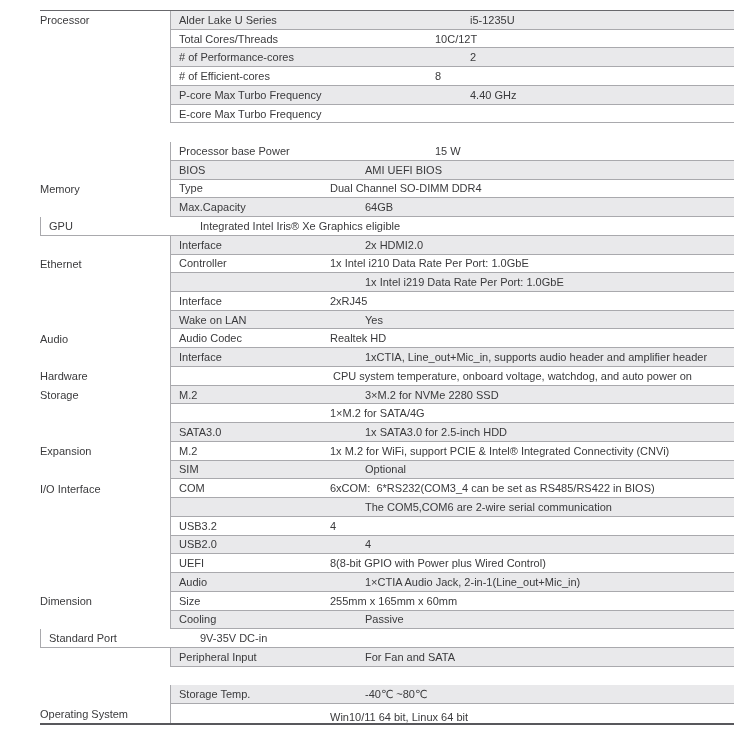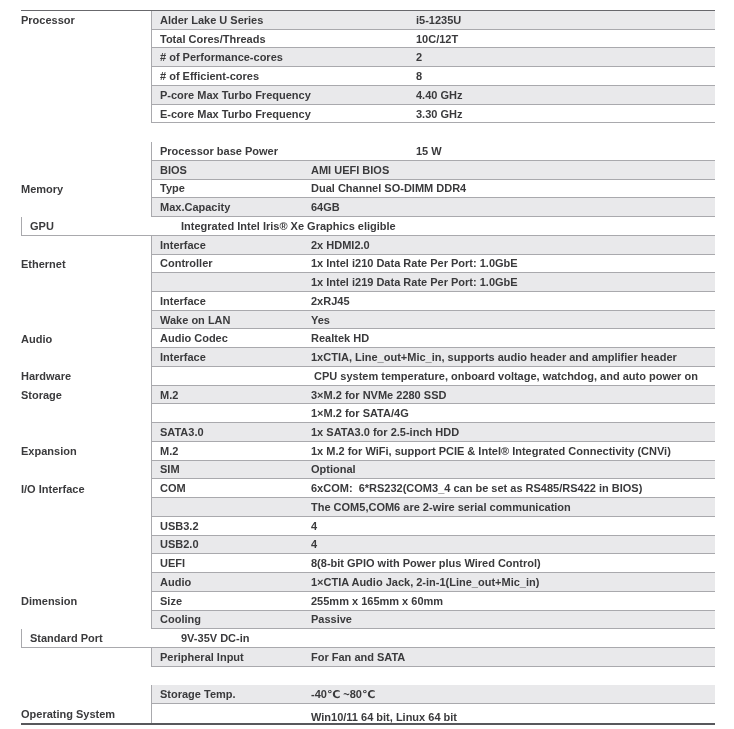--- a/index.html
+++ b/index.html
@@ -16,26 +16,25 @@
   }
   body {
     position: relative;
     width: 734px;
     height: 729px;
     font-family: "Liberation Sans", "DejaVu Sans", sans-serif;
     color: var(--text);
   }
   .table-wrap {
     position: absolute;
-    left: 21px;
+    left: 40px;
     top: 10px;
     width: 694px;
     border-top: 1px solid var(--top-border);
     border-bottom: 2px solid var(--bottom-border);
-    font-weight: bold;
   }
   .row {
     display: flex;
     height: 18.74px;
   }
   .cat {
     width: 130px;
     font-size: 11px;
     display: flex;
     align-items: center;
@@ -45,21 +44,21 @@
   .content {
     flex: 1;
     display: flex;
     align-items: center;
     box-sizing: border-box;
     border-left: 1px solid var(--row-border);
     border-bottom: 1px solid var(--row-border);
     font-size: 11px;
     overflow: hidden;
   }
-  .content.shaded { background: var(--shade); }
+  .content.shaded { background: var(--shade); gap: 35px; }
   .row:last-child .content { border-bottom: none; align-items: flex-end; }
   .attr {
     width: 159px;
     box-sizing: border-box;
     padding-left: 8px;
     white-space: pre;
     flex-shrink: 0;
   }
   .attr.wide { width: 264px; }
   .val {
@@ -104,21 +103,20 @@
         <div class="cat"></div>
         <div class="content shaded">
           <div class="attr wide">P-core Max Turbo Frequency</div>
           <div class="val">4.40 GHz</div>
         </div>
       </div>
       <div class="row">
         <div class="cat"></div>
         <div class="content">
           <div class="attr wide">E-core Max Turbo Frequency</div>
-          <div class="val">3.30 GHz</div>
         </div>
       </div>
       <div class="row">
         <div class="cat"></div>
       </div>
       <div class="row">
         <div class="cat"></div>
         <div class="content">
           <div class="attr wide">Processor base Power</div>
           <div class="val">15 W</div>

